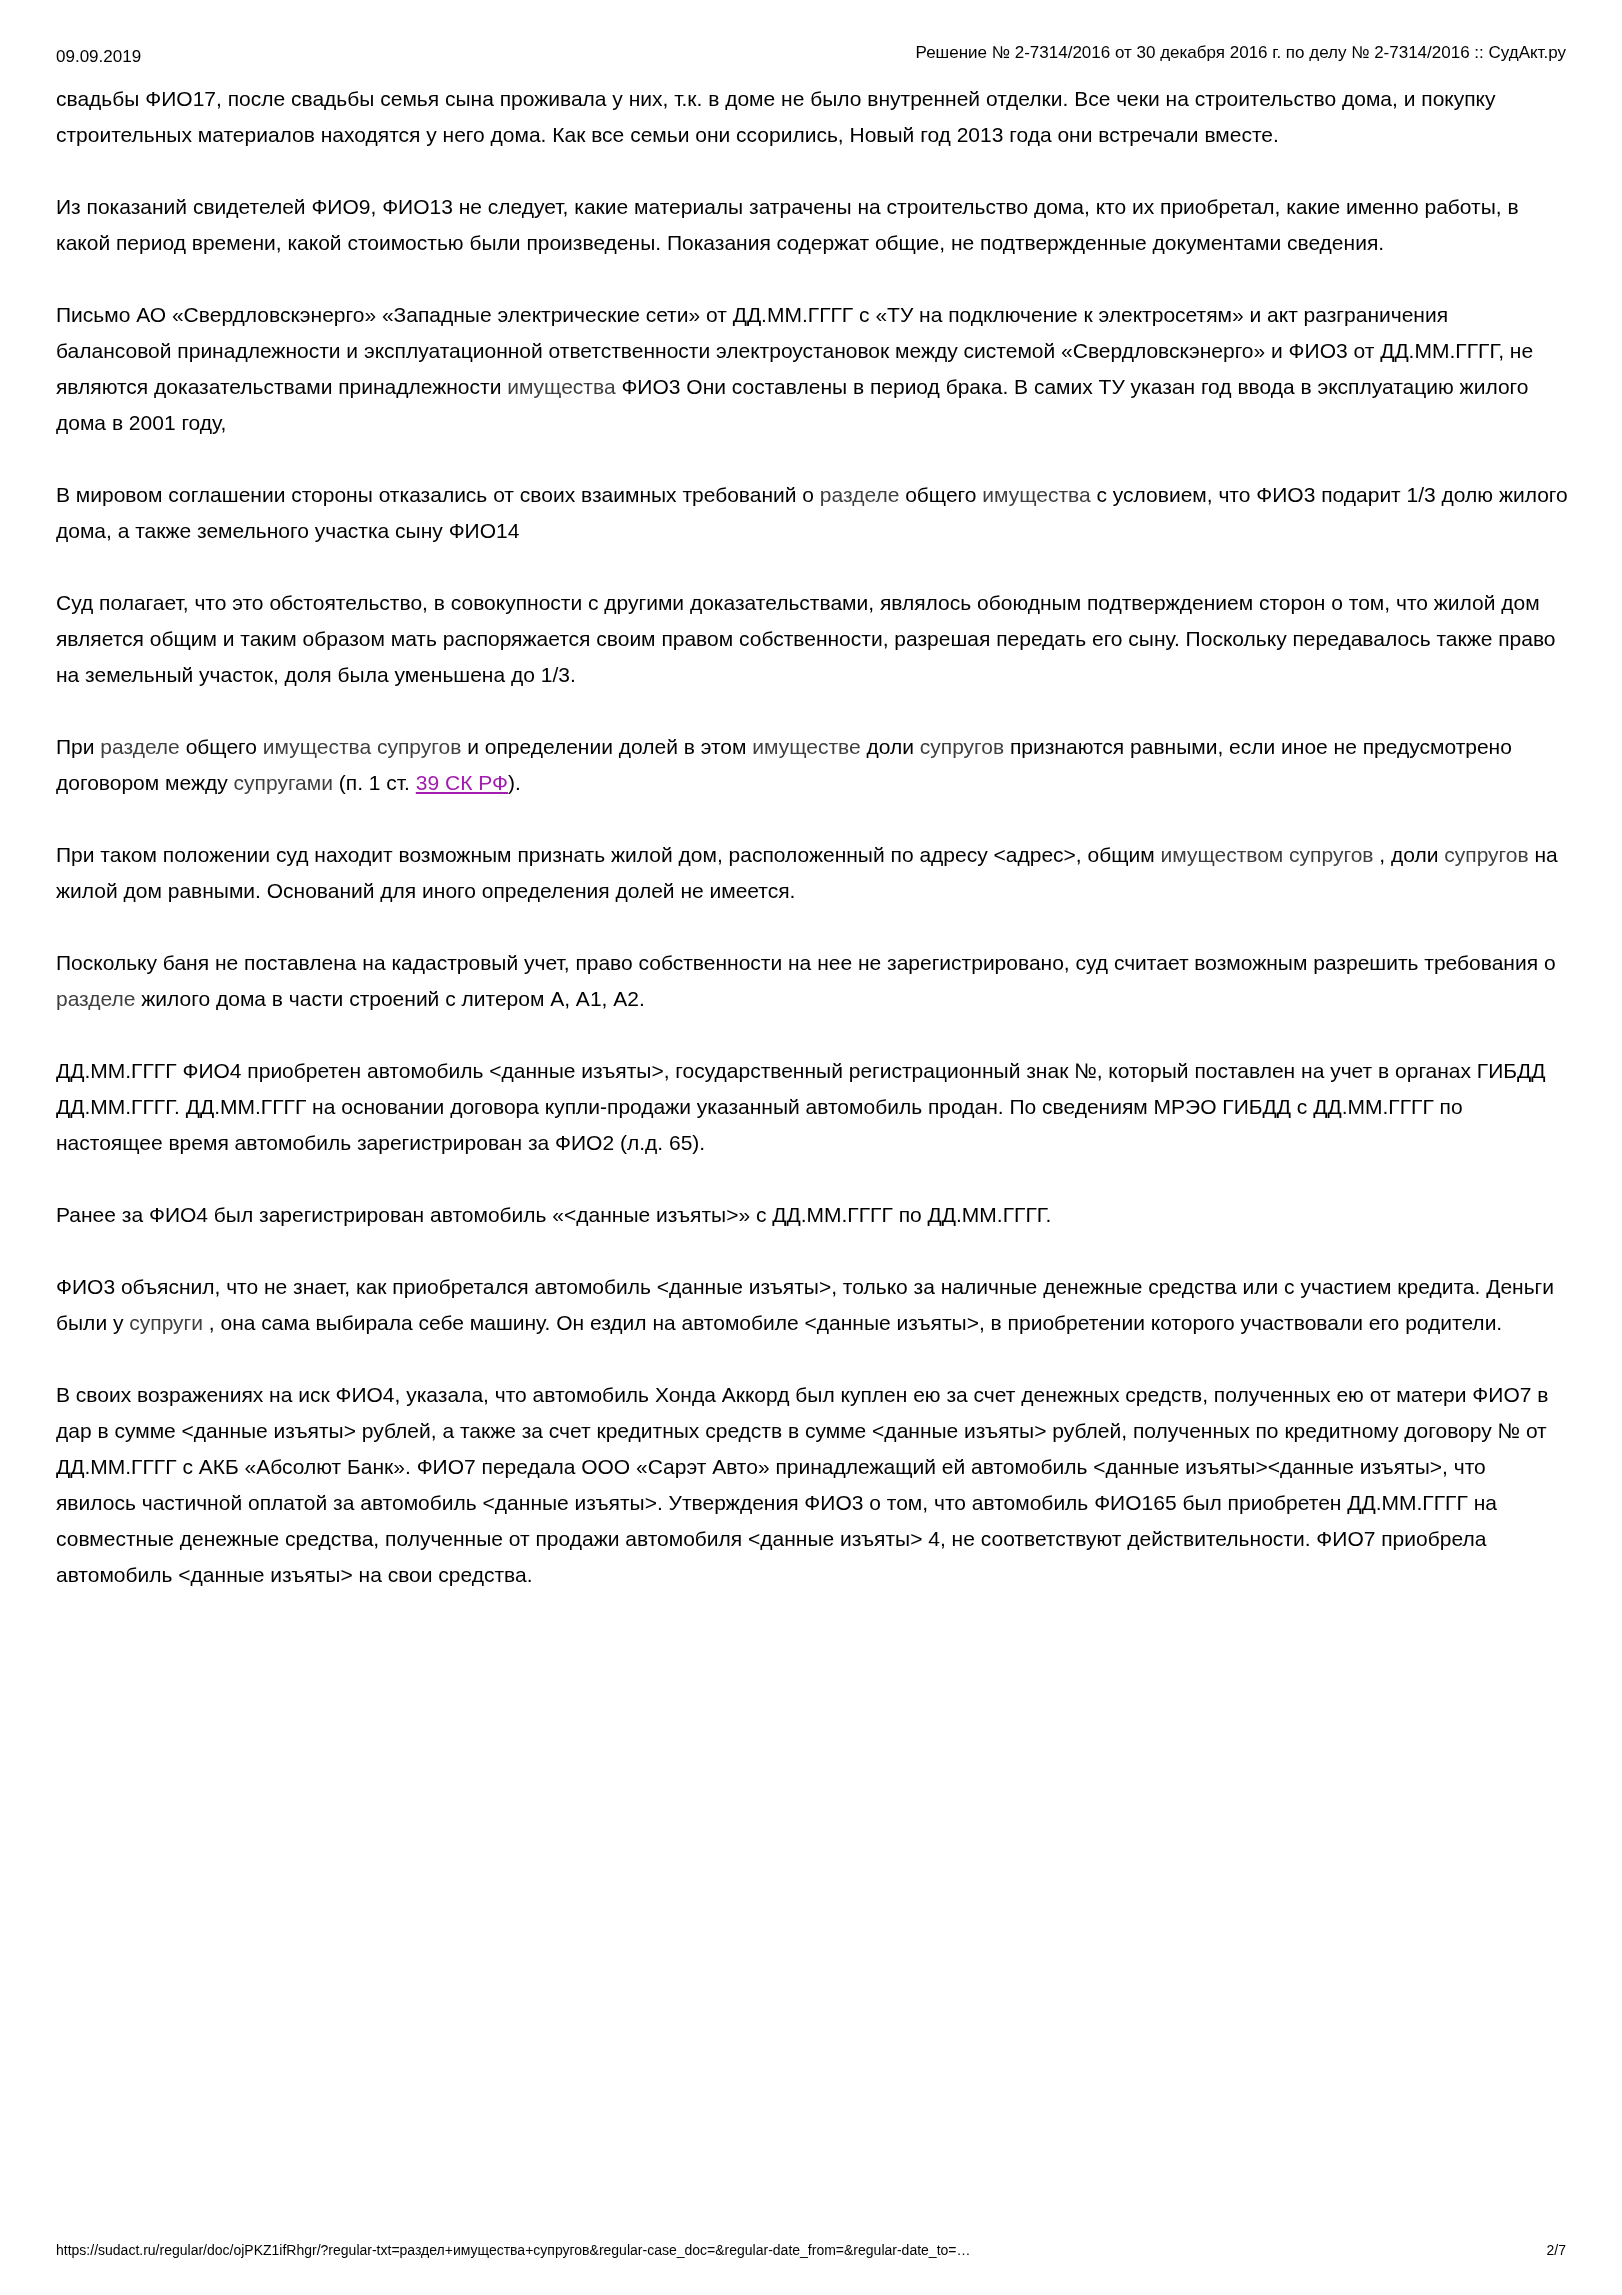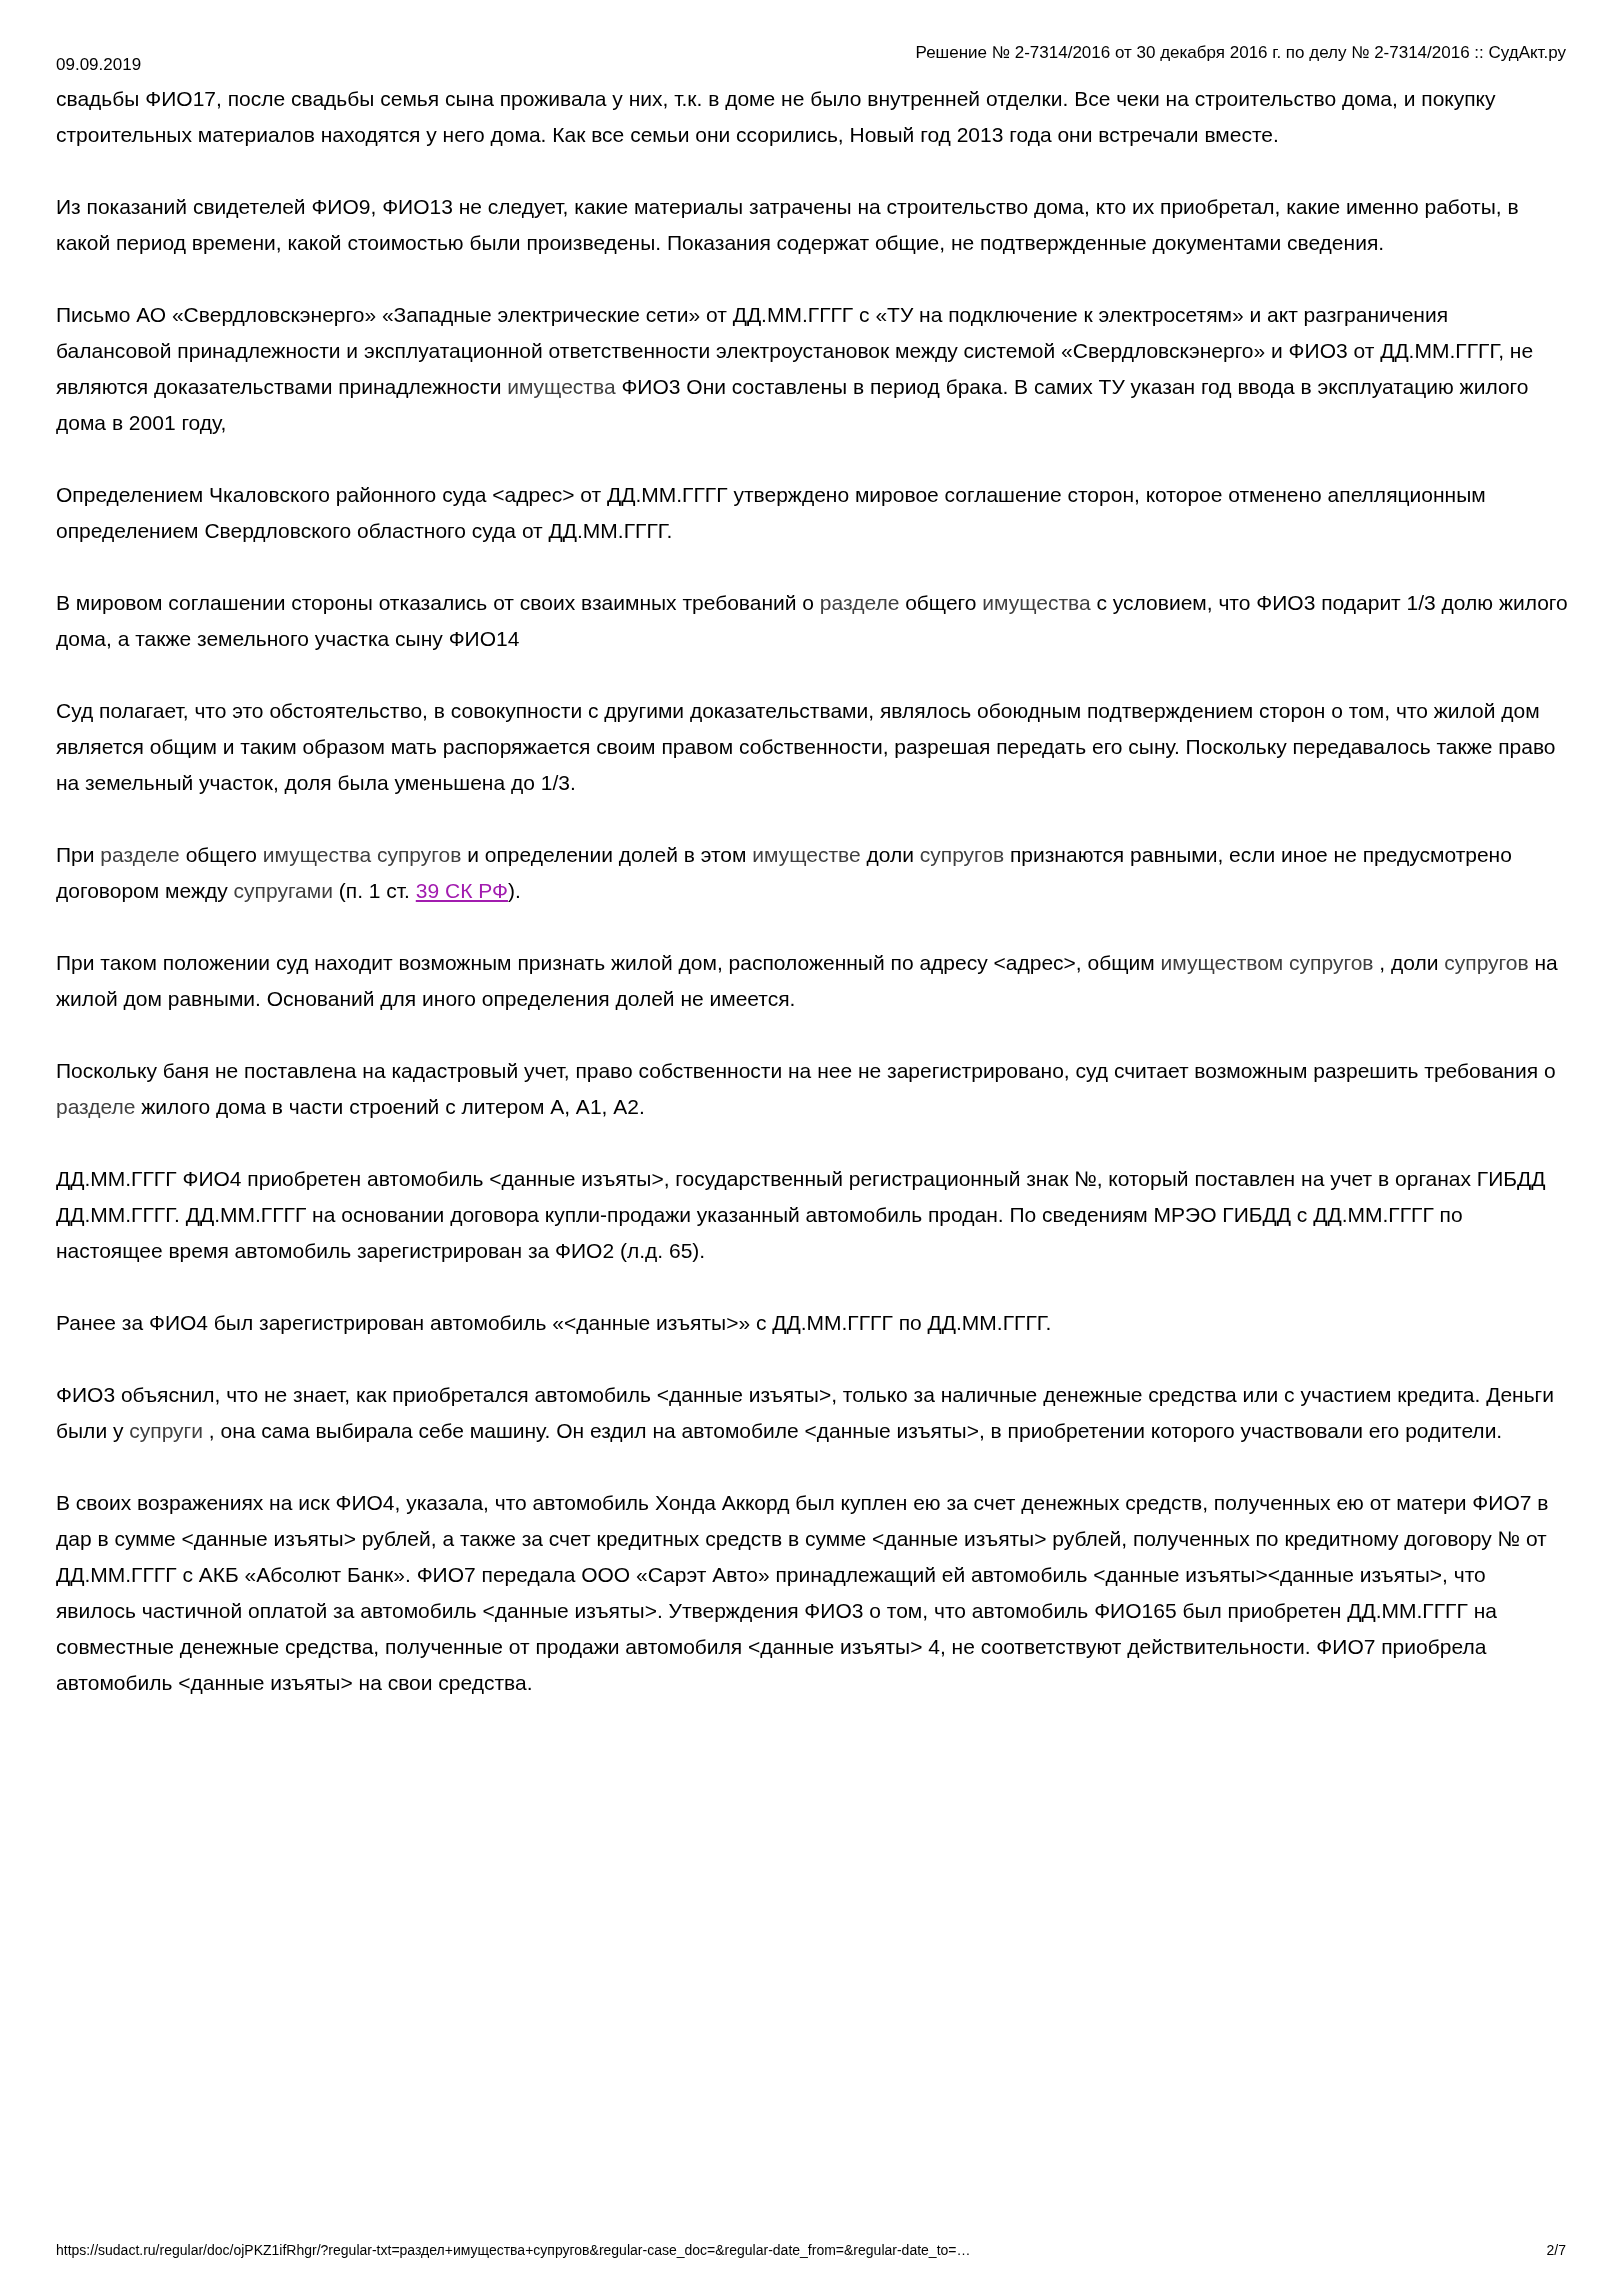--- a/index.html
+++ b/index.html
@@ -18,21 +18,21 @@
     left: 56px;
     right: 56px;
     height: 22px;
     font-size: 17px;
     line-height: 22px;
     color: #000000;
   }
   .header-date {
     position: absolute;
     left: 0;
-    top: 12px;
+    top: 4px;
     white-space: nowrap;
   }
   .header-title {
     text-align: right;
     white-space: nowrap;
   }
   .content {
     position: absolute;
     top: 81px;
     left: 56px;
@@ -73,21 +73,20 @@
 
   <div class="header">
     <span class="header-date">09.09.2019</span>
     <div class="header-title">Решение № 2-7314/2016 от 30 декабря 2016 г. по делу № 2-7314/2016 :: СудАкт.ру</div>
   </div>
 
   <div class="content">
       <p><span>свадьбы ФИО17, после свадьбы семья сына проживала у них, т.к. в доме не было внутренней отделки. Все чеки на строительство дома, и покупку строительных материалов находятся у него дома. Как все семьи они ссорились, Новый год 2013 года они встречали вместе.</span></p>
       <p><span>Из показаний свидетелей ФИО9, ФИО13 не следует, какие материалы затрачены на строительство дома, кто их приобретал, какие именно работы, в какой период времени, какой стоимостью были произведены. Показания содержат общие, не подтвержденные документами сведения.</span></p>
       <p><span>Письмо АО «Свердловскэнерго» «Западные электрические сети» от ДД.ММ.ГГГГ с «ТУ на подключение к электросетям» и акт разграничения балансовой принадлежности и эксплуатационной ответственности электроустановок между системой «Свердловскэнерго» и ФИО3 от ДД.ММ.ГГГГ, не являются доказательствами принадлежности </span><b class="hl">имущества</b><span> ФИО3 Они составлены в период брака. В самих ТУ указан год ввода в эксплуатацию жилого дома в 2001 году,</span></p>
-      <p><span>Определением Чкаловского районного суда &lt;адрес&gt; от ДД.ММ.ГГГГ утверждено мировое соглашение сторон, которое отменено апелляционным определением Свердловского областного суда от ДД.ММ.ГГГГ.</span></p>
       <p><span>В мировом соглашении стороны отказались от своих взаимных требований о </span><b class="hl">разделе</b><span> общего </span><b class="hl">имущества</b><span> с условием, что ФИО3 подарит 1/3 долю жилого дома, а также земельного участка сыну ФИО14</span></p>
       <p><span>Суд полагает, что это обстоятельство, в совокупности с другими доказательствами, являлось обоюдным подтверждением сторон о том, что жилой дом является общим и таким образом мать распоряжается своим правом собственности, разрешая передать его сыну. Поскольку передавалось также право на земельный участок, доля была уменьшена до 1/3.</span></p>
       <p><span>При </span><b class="hl">разделе</b><span> общего </span><b class="hl">имущества супругов</b><span> и определении долей в этом </span><b class="hl">имуществе</b><span> доли </span><b class="hl">супругов</b><span> признаются равными, если иное не предусмотрено договором между </span><b class="hl">супругами</b><span> (п. 1 ст. </span><a class="doclink">39 СК РФ</a><span>).</span></p>
       <p><span>При таком положении суд находит возможным признать жилой дом, расположенный по адресу &lt;адрес&gt;, общим </span><b class="hl">имуществом супругов</b><span> , доли </span><b class="hl">супругов</b><span> на жилой дом равными. Оснований для иного определения долей не имеется.</span></p>
       <p><span>Поскольку баня не поставлена на кадастровый учет, право собственности на нее не зарегистрировано, суд считает возможным разрешить требования о </span><b class="hl">разделе</b><span> жилого дома в части строений с литером А, А1, А2.</span></p>
       <p><span>ДД.ММ.ГГГГ ФИО4 приобретен автомобиль &lt;данные изъяты&gt;, государственный регистрационный знак №, который поставлен на учет в органах ГИБДД ДД.ММ.ГГГГ. ДД.ММ.ГГГГ на основании договора купли-продажи указанный автомобиль продан. По сведениям МРЭО ГИБДД с ДД.ММ.ГГГГ по настоящее время автомобиль зарегистрирован за ФИО2 (л.д. 65).</span></p>
       <p><span>Ранее за ФИО4 был зарегистрирован автомобиль «&lt;данные изъяты&gt;» с ДД.ММ.ГГГГ по ДД.ММ.ГГГГ.</span></p>
       <p><span>ФИО3 объяснил, что не знает, как приобретался автомобиль &lt;данные изъяты&gt;, только за наличные денежные средства или с участием кредита. Деньги были у </span><b class="hl">супруги</b><span> , она сама выбирала себе машину. Он ездил на автомобиле &lt;данные изъяты&gt;, в приобретении которого участвовали его родители.</span></p>
       <p><span>В своих возражениях на иск ФИО4, указала, что автомобиль Хонда Аккорд был куплен ею за счет денежных средств, полученных ею от матери ФИО7 в дар в сумме &lt;данные изъяты&gt; рублей, а также за счет кредитных средств в сумме &lt;данные изъяты&gt; рублей, полученных по кредитному договору № от ДД.ММ.ГГГГ с АКБ «Абсолют Банк». ФИО7 передала ООО «Сарэт Авто» принадлежащий ей автомобиль &lt;данные изъяты&gt;&lt;данные изъяты&gt;, что явилось частичной оплатой за автомобиль &lt;данные изъяты&gt;. Утверждения ФИО3 о том, что автомобиль ФИО165 был приобретен ДД.ММ.ГГГГ на совместные денежные средства, полученные от продажи автомобиля &lt;данные изъяты&gt; 4, не соответствуют действительности. ФИО7 приобрела автомобиль &lt;данные изъяты&gt; на свои средства.</span></p>
     </div>

